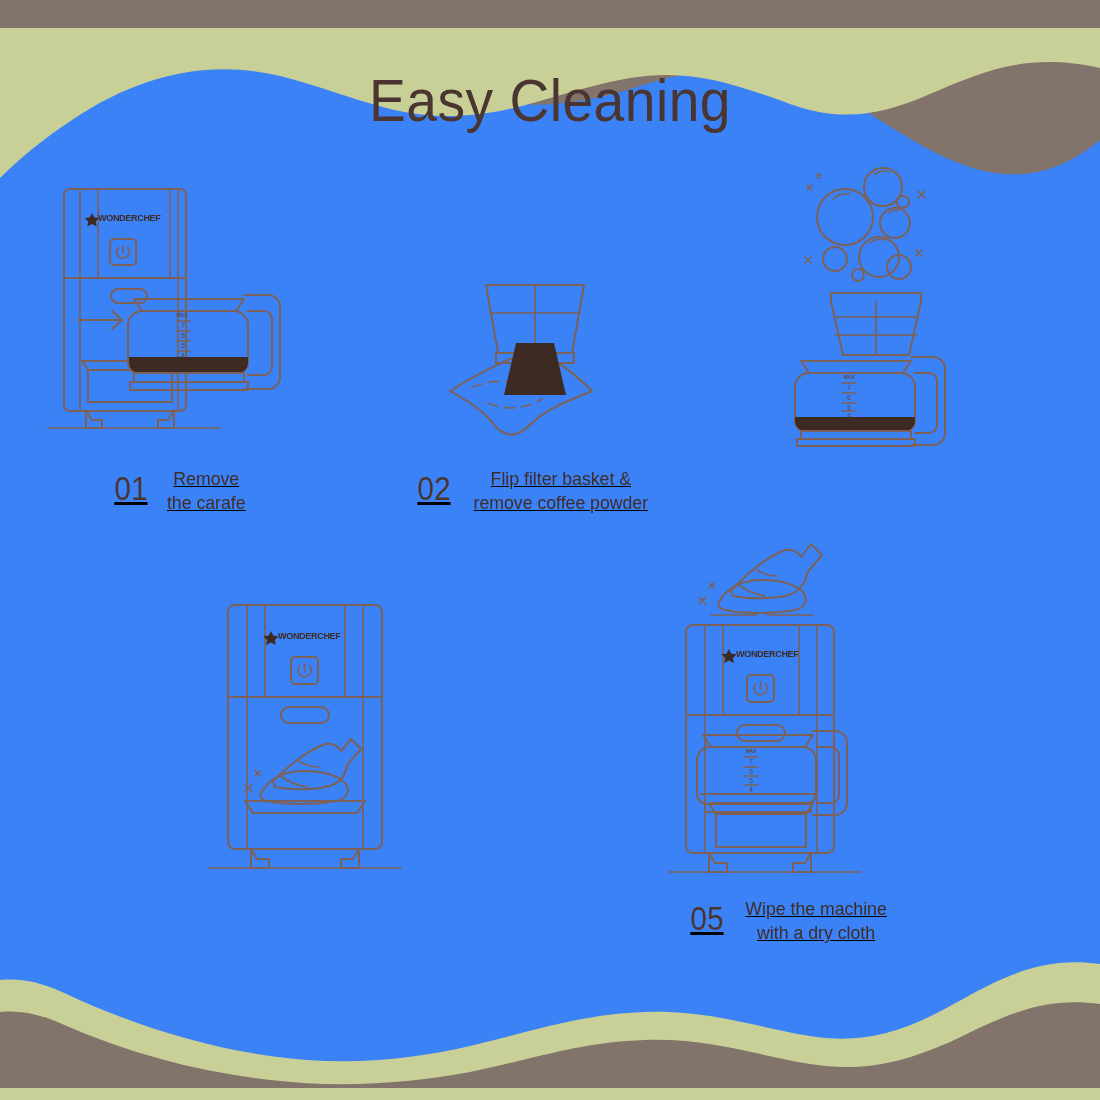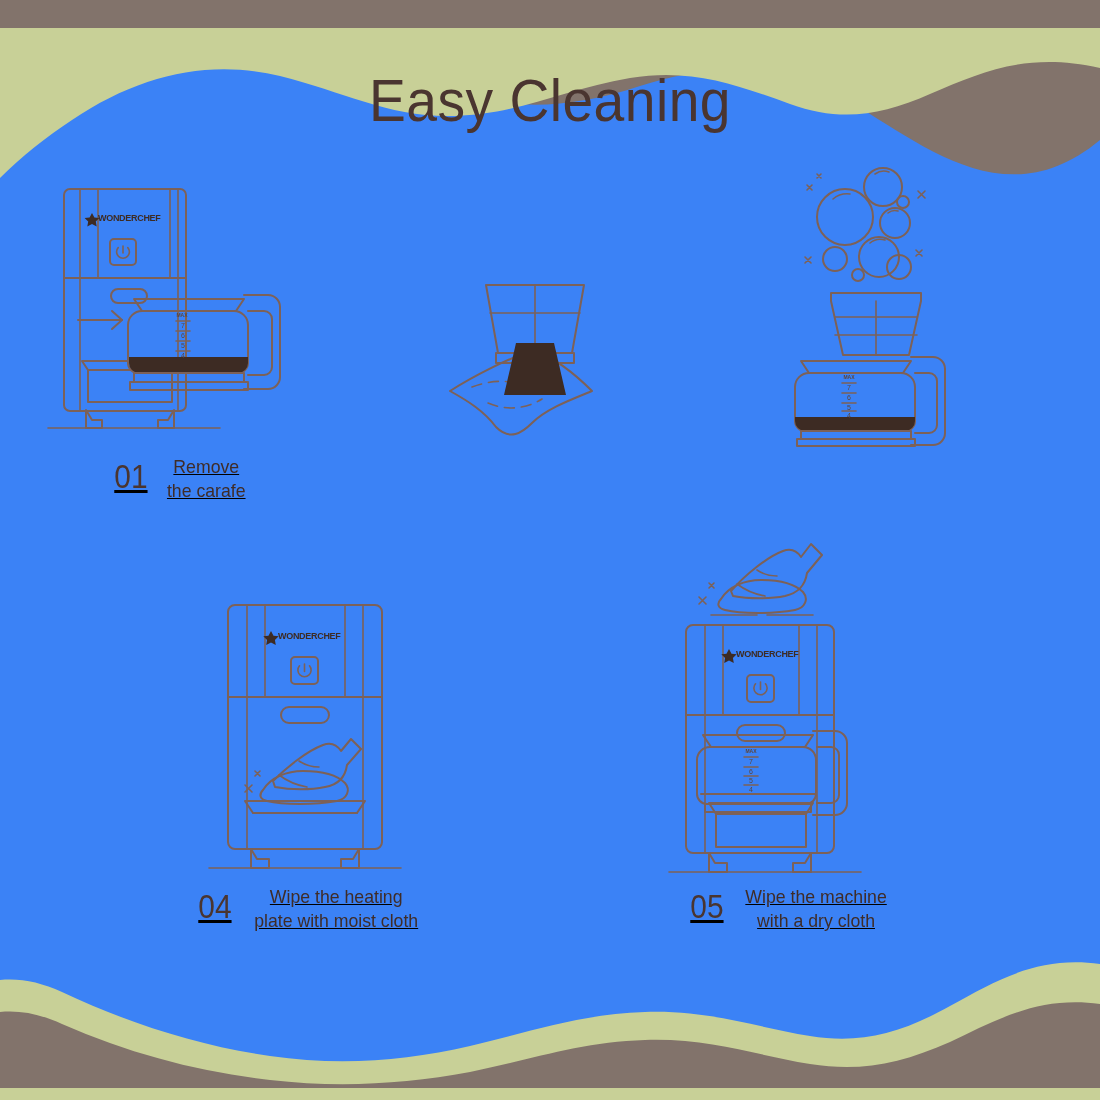--- a/index.html
+++ b/index.html
@@ -48,20 +48,21 @@
     left:0;width:1100px;
     display:flex;
   }
   .row-one{top:165px;}
   .row-two{top:575px;}
 
   .step{
     display:flex;
     flex-direction:column;
     align-items:center;
+    gap:12px;
   }
   .art{
     height:280px;
     display:flex;
     align-items:flex-end;
     justify-content:center;
   }
   .art svg{display:block;overflow:visible;}
 
   .caption{
@@ -214,20 +215,25 @@
           <g>
             <path class="ln" d="M125,155 C100,162 62,182 40,196 C58,206 74,216 86,232 C100,246 112,238 122,228 C136,214 160,205 182,196 C168,182 146,164 125,155 Z"></path>
             <path class="ln-thin" d="M62,192 C78,186 96,184 110,190" stroke-dasharray="10 7"></path>
             <path class="ln-thin" d="M78,208 C96,216 116,214 132,204" stroke-dasharray="10 7"></path>
           </g>
 
           <g>
             <path class="fill-dark" d="M106,148 h38 l12,52 H94 z"></path>
           </g>
         </svg>
+      </div>
+      <div class="caption">
+        <div class="step-num">02</div>
+        <div class="step-text">Flip filter basket &amp;
+remove coffee powder</div>
       </div>
     </div>
 
     <div class="step">
       <div class="art">
         <svg width="260" height="290" viewBox="0 0 260 290" xmlns="http://www.w3.org/2000/svg">
 
           <g>
             <circle class="ln" cx="70" cy="62" r="28"></circle>
             <path class="ln-thin" d="M58,44 a22,22 0 0 1 17,-5"></path>
@@ -319,25 +325,20 @@
             <path class="ln" d="M68,205 C76,192 92,186 108,186 C126,186 142,190 150,198 C156,205 152,214 142,216 C120,220 88,220 72,216 C64,214 64,209 68,205 Z"></path>
             <path class="ln-thin" d="M84,190 C92,196 100,200 112,202"></path>
             <path class="ln-thin" d="M104,176 C110,180 116,182 124,182"></path>
           </g>
           <g>
             <path class="ln-thin" d="M50,200 l7,7 M57,200 l-7,7"></path>
             <path class="ln-thin" d="M60,186 l5,5 M65,186 l-5,5"></path>
           </g>
         </svg>
       </div>
-      <div class="caption">
-        <div class="step-num">04</div>
-        <div class="step-text">Wipe the heating
-plate with moist cloth</div>
-      </div>
     </div>
 
     <div class="step">
       <div class="art">
         <svg width="250" height="340" viewBox="0 0 250 340" xmlns="http://www.w3.org/2000/svg">
 
           <g>
             <path class="ln" d="M66,56 C80,40 102,22 118,16 C126,13 132,16 136,22 L146,9 L157,20 L142,38 C140,52 132,58 120,61 C106,64 84,64 68,61 Z"></path>
             <path class="ln" d="M56,64 C64,51 80,45 96,45 C114,45 130,49 138,57 C144,64 140,73 130,75 C108,79 76,79 60,75 C52,73 52,68 56,64 Z"></path>
             <path class="ln-thin" d="M72,49 C80,55 88,59 100,61"></path>

